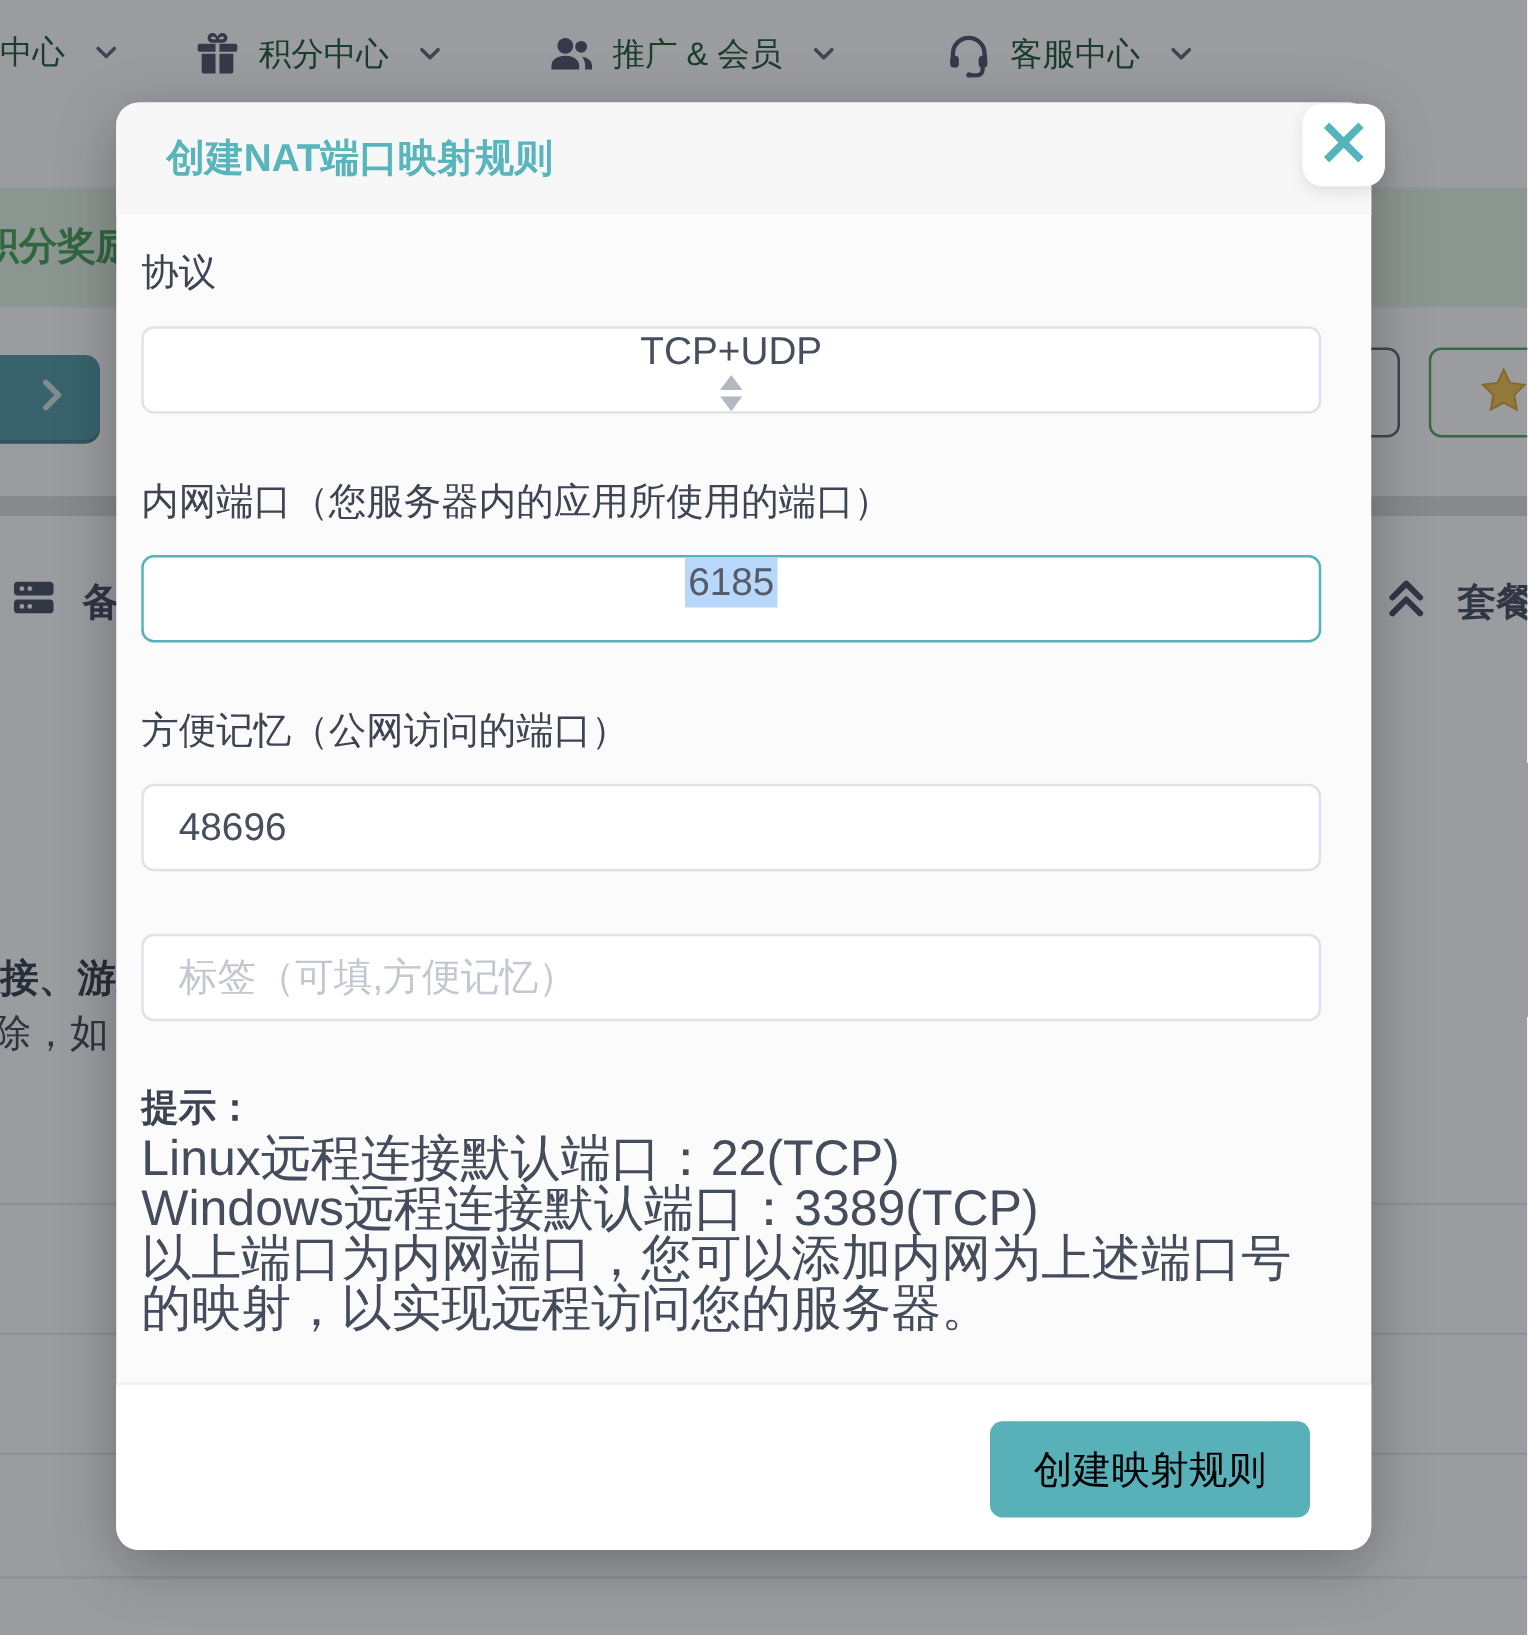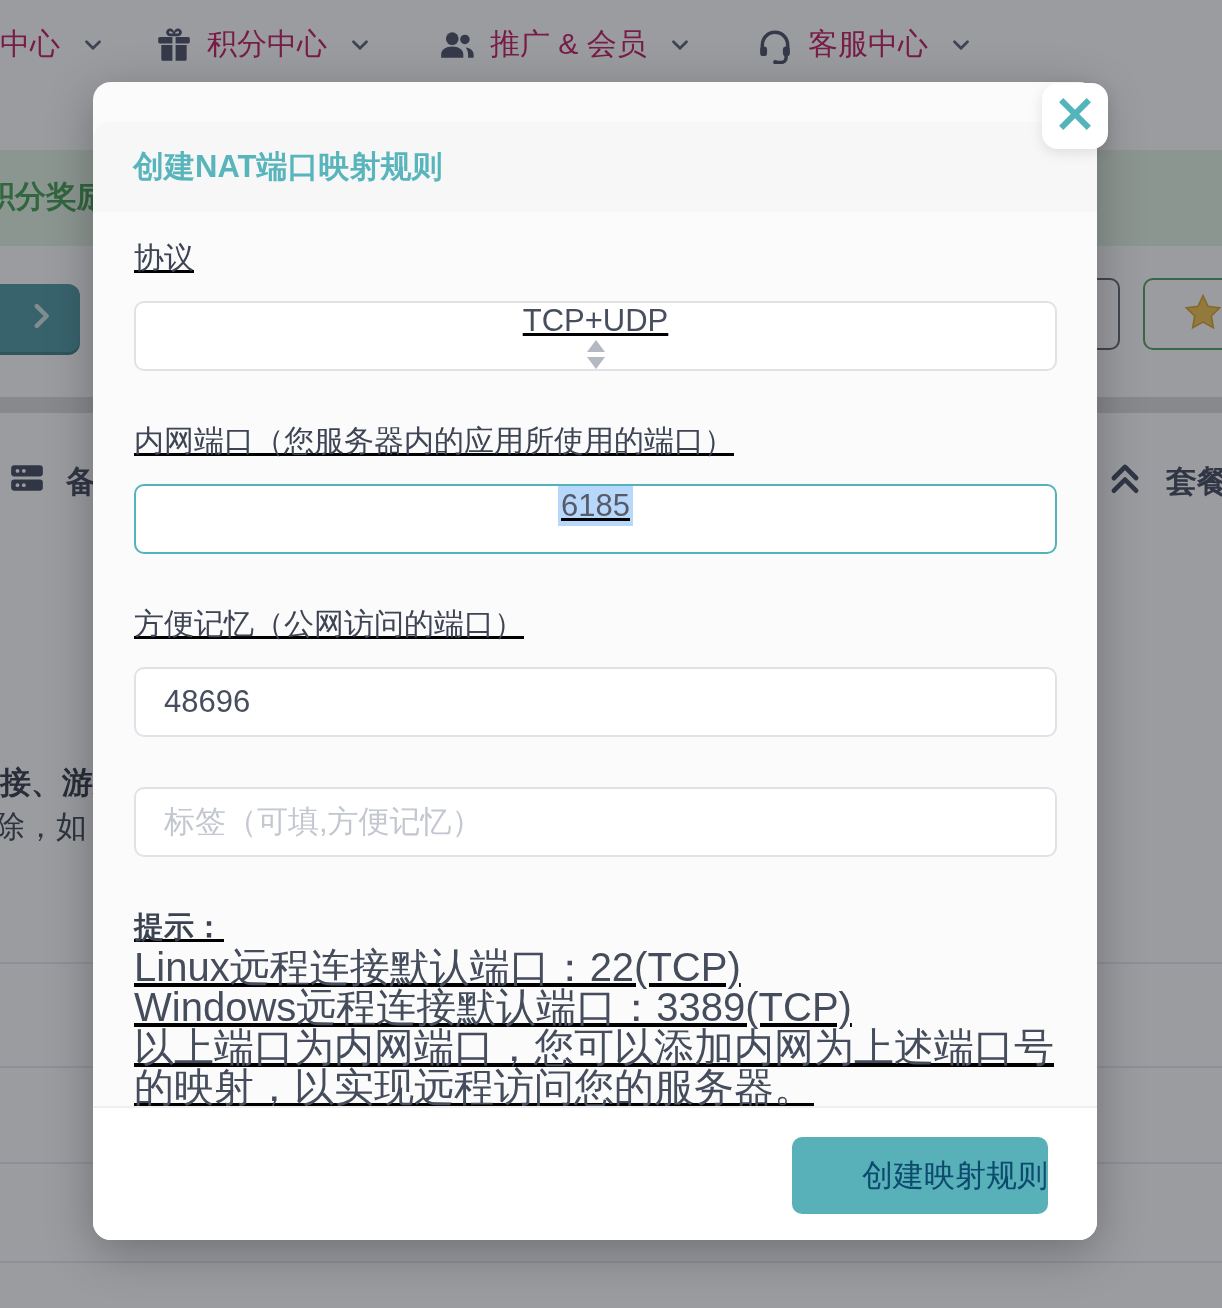--- a/index.html
+++ b/index.html
@@ -4,21 +4,21 @@
 <style>
   * { margin:0; padding:0; box-sizing:border-box; }
   html,body { width:1222px; height:1308px; }
   body { font-family:"Liberation Sans","DejaVu Sans",sans-serif; background:#fff; overflow:hidden; }
   .screen { position:relative; width:1222px; height:1308px; overflow:hidden; background:#fff; }
 
   
   .bg { position:absolute; inset:0; z-index:1; }
   .nav { position:absolute; top:0; left:0; width:100%; height:150px; background:#fff; }
   .nav-item { position:absolute; top:24px; display:flex; align-items:center; gap:14px;
-              color:#be185d; font-size:30px; font-weight:500; white-space:nowrap; }
+              color:#14532d; font-size:26px; font-weight:500; white-space:nowrap; }
   .nav-item .ico { display:flex; color:#454c62; }
   .chev { margin-left:6px; display:flex; color:#5a6175; }
 
   .banner { position:absolute; top:150px; left:0; width:100%; height:96px; background:#e4f4e3; overflow:hidden; }
   .banner-text { position:absolute; left:-16px; top:26px; color:#3f9d4f; font-size:31px; font-weight:700; white-space:nowrap; }
 
   .btnrow { position:absolute; top:246px; left:0; width:100%; height:151px; background:#fff; }
   .back-btn { position:absolute; left:-42px; top:38px; width:122px; height:68px; background:#4c98a2;
               border-radius:12px; box-shadow:0 3px 0 #3c7d86; display:flex; align-items:center; justify-content:flex-end; padding-right:22px; }
   .outline-btn { position:absolute; top:32px; height:72px; border-radius:10px; background:#fff; }
@@ -37,45 +37,45 @@
   .desc2 { position:absolute; left:-6px; top:806px; color:#3b4252; font-size:31px; white-space:nowrap; }
 
   .rowline { position:absolute; left:0; width:100%; height:0; border-top:2px solid #e7eaf0; }
 
   
   .overlay { position:absolute; inset:0; background:rgba(33,36,45,0.45); z-index:5; }
 
   
   .modal { position:absolute; left:93px; top:82px; width:1004px; height:1158px; z-index:10;
            background:#fbfbfc; border-radius:18px; box-shadow:0 12px 48px rgba(0,0,0,0.28); }
-  .modal-header { height:90px; background:#f7f7f8; border-radius:18px 18px 0 0; display:flex; align-items:center; padding:0 40px;margin-top:40px; }
+  .modal-header { height:90px; background:#f7f7f8; border-radius:18px 18px 0 0; display:flex; align-items:center; padding:0 40px; }
   .modal-title { color:#57b5bb; font-size:31px; font-weight:700; }
   .close-btn { position:absolute; left:949px; top:1px; width:66px; height:66px; background:#fff; border-radius:16px;
                display:flex; align-items:center; justify-content:center; box-shadow:0 4px 14px rgba(0,0,0,0.10); cursor:pointer; }
-  .modal-body { padding:26px 40px 0 41px;text-decoration:underline; }
+  .modal-body { padding:26px 40px 0 20px; }
   .f-label { color:#3e4454; font-size:30px; margin-bottom:22px; }
   .control { width:100%; height:70px; background:#fff; border:2px solid #dfe3e8; border-radius:10px;
              font-size:31px; color:#474e5e; display:flex; align-items:center; padding:0 28px;flex-direction:column; }
   .gap-lg { margin-bottom:50px; }
   .select-box { justify-content:space-between; cursor:pointer; }
   .caret-sort { display:flex; flex-direction:column; gap:5px; color:#b4b8c2; }
   .input-el { width:100%; height:70px; background:#fff; border:2px solid #dfe3e8; border-radius:10px;
               font-size:31px; color:#474e5e; padding:0 28px; outline:none; font-family:inherit; }
   .input-el::placeholder { color:#c3c7cf; }
   .focused { border-color:#54b2ba;text-align:right; }
   .sel-text { background:#b7d7fb; padding:2px 3px; color:#565b67; }
 
   .hint { margin-top:0; }
   .hint-title { color:#3b4252; font-size:30px; font-weight:700; line-height:40px; }
   .hint-line { color:#454c5c; font-size:40px; line-height:40px; }
 
   .modal-footer { position:absolute; left:0; bottom:0; width:100%; height:134px; background:#fff;
                   border-top:2px solid #efefef; border-radius:0 0 18px 18px; }
   .submit-btn { position:absolute; right:49px; top:29px; width:256px; height:77px; background:#58b0b9; border:none;
-                border-radius:10px; color:#0c4a6e; font-size:31px; font-weight:500; cursor:pointer; font-family:inherit;text-align:right; }
+                border-radius:10px; color:#000000; font-size:31px; font-weight:500; cursor:pointer; font-family:inherit; }
 </style>
 </head>
 <body>
 
 <div class="screen">
 
   <div class="bg">
 
     <div class="nav">
       <div class="nav-item" style="left:0;">

